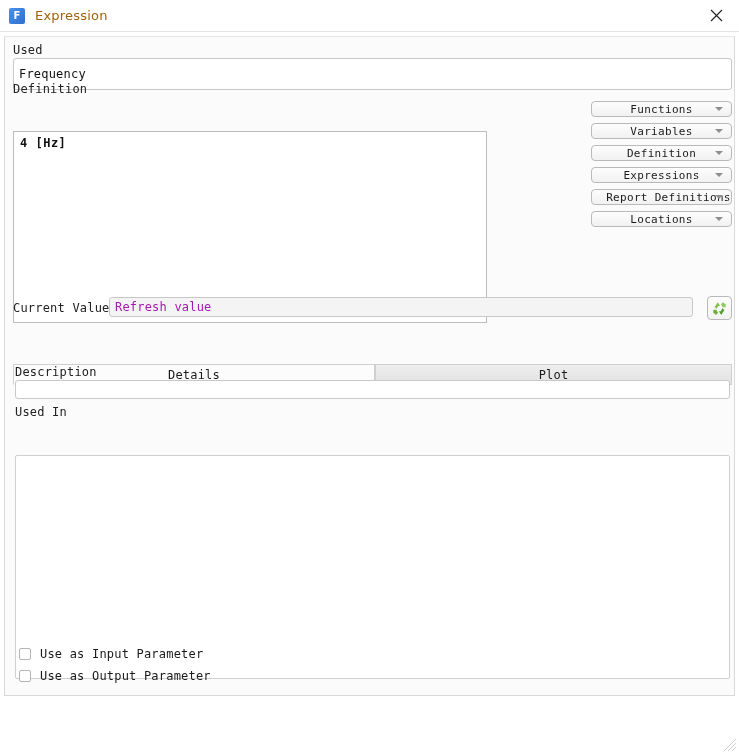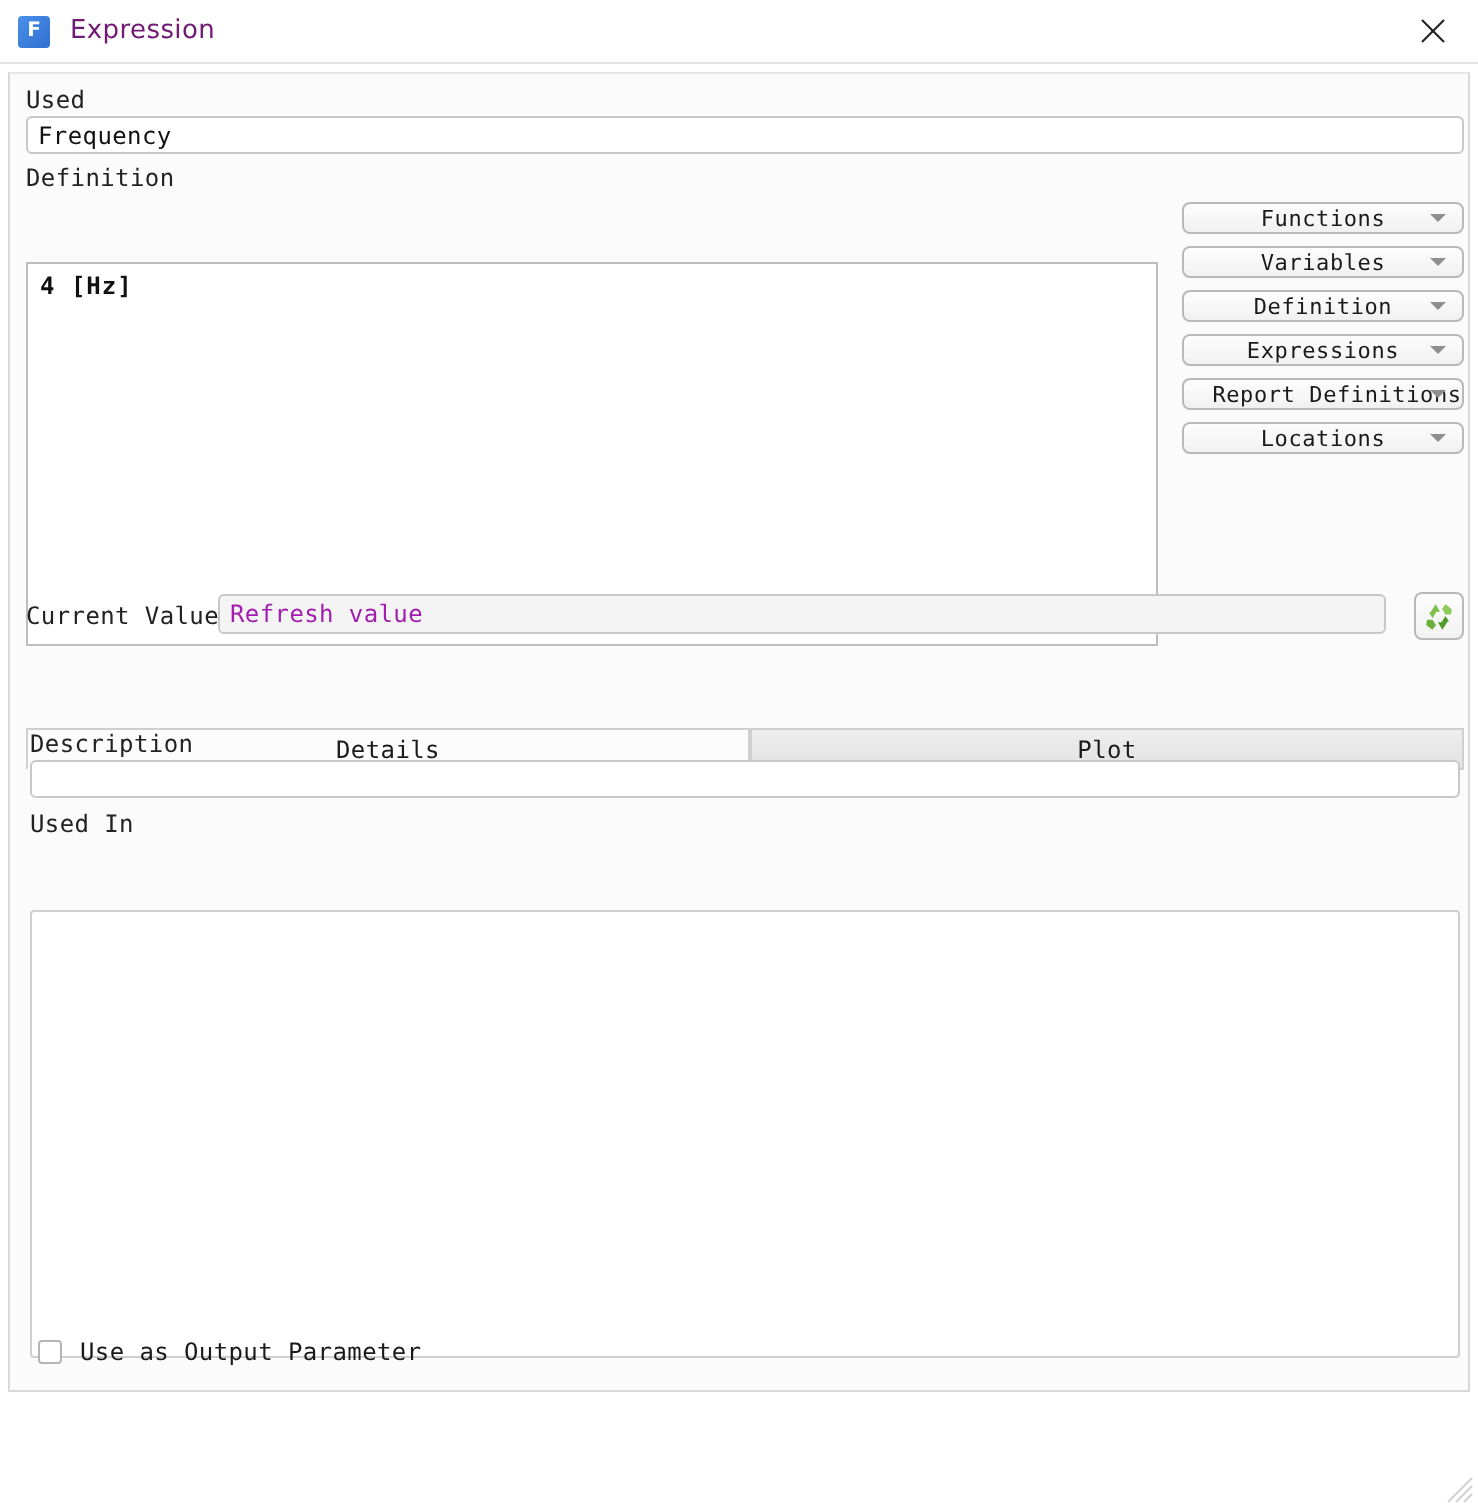--- a/index.html
+++ b/index.html
@@ -36,21 +36,21 @@
     color: #ffffff;
     font-size: 10px;
     font-weight: bold;
     font-family: "DejaVu Sans", "Liberation Sans", sans-serif;
     line-height: 1;
   }
   .title-text {
     margin-left: 10px;
     font-family: "DejaVu Sans", "Liberation Sans", sans-serif;
     font-size: 13px;
-    color: #701a75;
+    color: #a16207;
     letter-spacing: .2px;
   }
   .title-close {
     position: absolute; right: 0; top: 0;
     width: 46px; height: 31px;
     display: flex; align-items: center; justify-content: center;
     cursor: pointer;
   }
   .title-close svg { display: block; }
 
@@ -85,21 +85,21 @@
     letter-spacing: .2px;
   }
   .txtfield.readonly {
     background: #f4f4f4;
     color: #a21caf;
   }
 
   .defbox {
     position: absolute;
     left: 8px; top: 94px;
-    width: 566px; height: 192px;
+    width: 474px; height: 192px;
     background: #ffffff;
     border: 1px solid #bdbdbd;
     padding: 4px 6px;
   }
   .defbox .code {
     font-family: "DejaVu Sans Mono", "Liberation Mono", monospace;
     font-size: 12px;
     font-weight: bold;
     color: #111;
     letter-spacing: .5px;
@@ -226,21 +226,21 @@
       <svg width="13" height="13" viewBox="0 0 13 13">
         <line x1="1" y1="1" x2="12" y2="12" stroke="#222" stroke-width="1.1"></line>
         <line x1="12" y1="1" x2="1" y2="12" stroke="#222" stroke-width="1.1"></line>
       </svg>
     </div>
   </div>
 
   <div class="panel">
 
     <div class="lbl" style="left:8px; top:6px;">Used</div>
-    <div class="txtfield" style="left:8px; top:21px; width:719px; height:19px;">
+    <div class="txtfield" style="left:8px; top:21px; width:719px; height:32px;">
       <span>Frequency</span>
     </div>
 
     <div class="lbl" style="left:8px; top:45px;">Definition</div>
     <div class="defbox">
       <div class="code">4 [Hz]</div>
     </div>
 
     <div class="dropbtn" style="top:64px;">
       <span class="dlabel">Functions</span>
@@ -290,20 +290,24 @@
     </div>
 
     <div class="lbl" style="left:10px; top:328px;">Description</div>
     <div class="txtfield" style="left:10px; top:343px; width:715px; height:19px;">
       <span></span>
     </div>
 
     <div class="lbl" style="left:10px; top:368px;">Used In</div>
     <div class="usedin"></div>
 
+    <div class="cbrow" style="top:610px;">
+      <span class="cbbox"></span>
+      <span class="cblabel">Use as Input Parameter</span>
+    </div>
     <div class="cbrow" style="top:632px;">
       <span class="cbbox"></span>
       <span class="cblabel">Use as Output Parameter</span>
     </div>
 
   </div>
 
   <div class="footer">
 
     <svg class="grip" viewBox="0 0 14 14">

